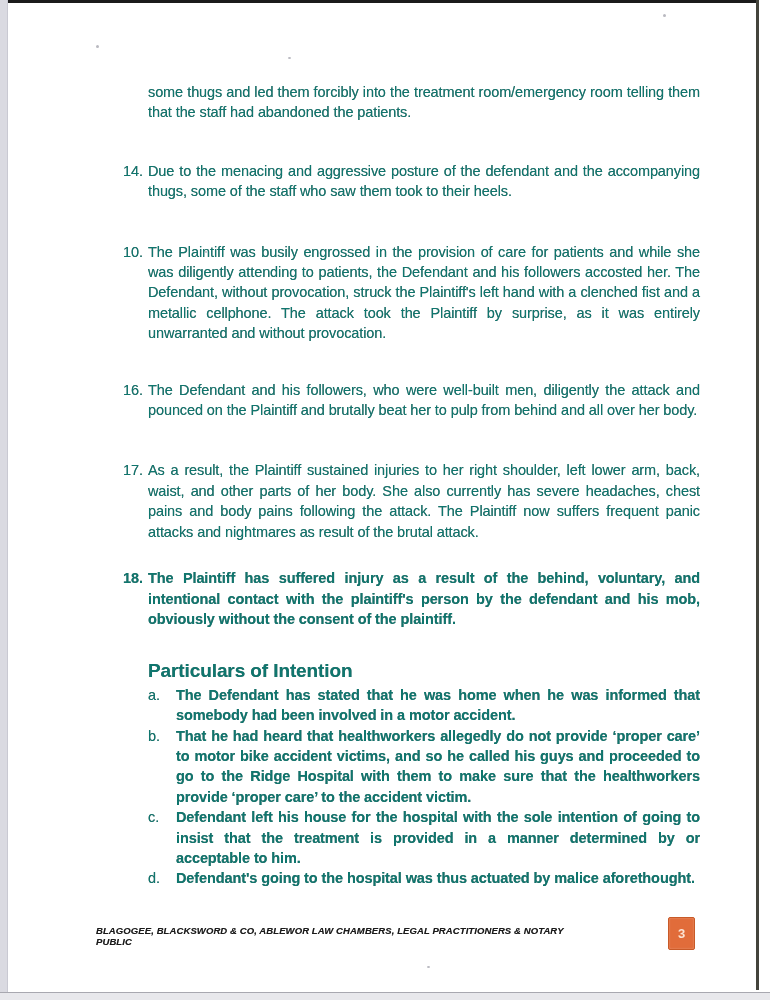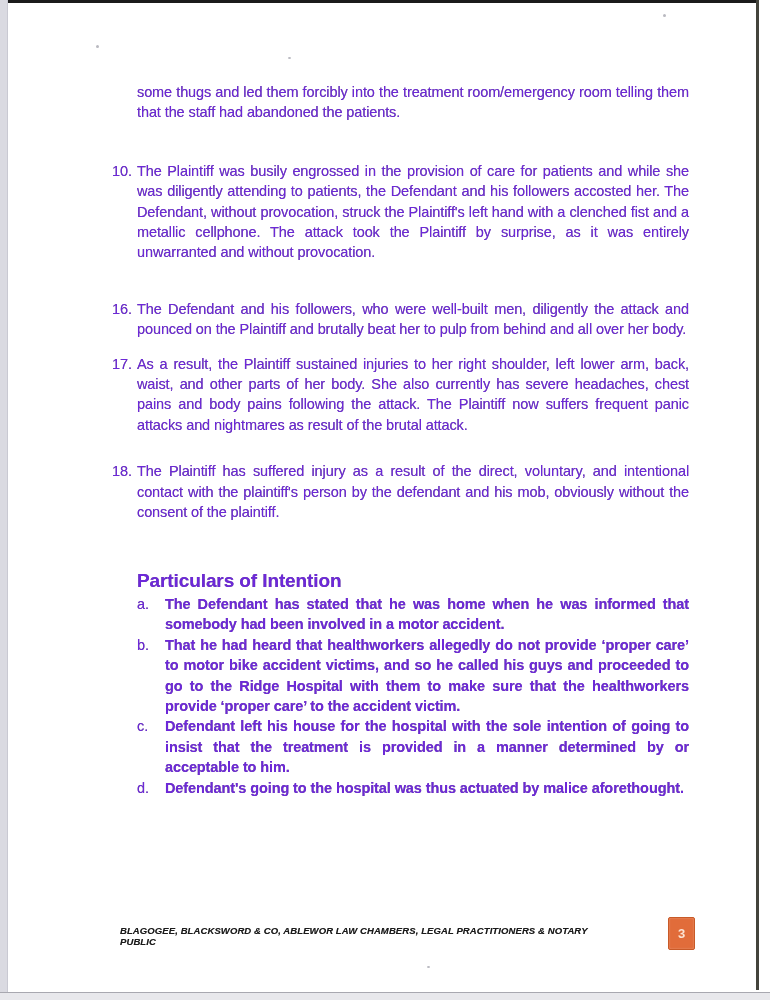--- a/index.html
+++ b/index.html
@@ -9,44 +9,44 @@
     font-family:"Liberation Sans","DejaVu Sans",sans-serif;
   }
   
   .edge-left{position:absolute;left:0;top:0;width:7px;height:992px;background:#dadae1;border-right:1px solid #c9c9d2;}
   .edge-top{position:absolute;left:8px;top:0;width:749px;height:3px;background:#1b1b1b;}
   .edge-right{position:absolute;left:756px;top:0;width:3px;height:990px;background:#44443c;}
   .edge-bottom{position:absolute;left:0;top:992px;width:770px;height:8px;background:#e8e8ec;border-top:1px solid #a8a8b0;}
   .speck{position:absolute;border-radius:50%;background:#b9b9c0;}
   
   .content{
-    position:absolute;left:112px;top:82px;width:577px;
-    font-size:14.5px;line-height:20.4px;color:#6d28d9;
+    position:absolute;left:123px;top:82px;width:577px;
+    font-size:14.5px;line-height:20.4px;color:#0f766e;
     text-shadow:0 0 .4px rgba(20,20,20,.55);
     letter-spacing:-.1px;
   }
   .para{display:flex;align-items:flex-start;}
   .para .num{width:25px;flex:0 0 25px;}
   .para .txt{flex:1;text-align:justify;}
   .cont-para{margin-left:25px;text-align:justify;margin-bottom:38px;}
   .mb14{margin-bottom:40px;}
   .mb15{margin-bottom:36px;}
-  .mb16{margin-bottom:14px;}
+  .mb16{margin-bottom:40px;}
   .mb17{margin-bottom:26px;}
-  .mb18{margin-bottom:48px;}
+  .mb18{margin-bottom:32px;font-weight:bold;}
   .particulars{margin-left:25px;}
   .particulars h3{
     font-size:19px;font-weight:bold;margin:0 0 3px 0;line-height:20.4px;
   }
   .p-item{display:flex;align-items:flex-start;}
   .p-item .letter{width:28px;flex:0 0 28px;}
   .p-item .txt{flex:1;text-align:justify;font-weight:bold;}
   
   .footer-firm{
-    position:absolute;left:120px;top:925px;width:480px;
+    position:absolute;left:96px;top:925px;width:480px;
     font-size:9.5px;font-weight:bold;font-style:italic;
     color:#1a1a1a;letter-spacing:.1px;
     text-shadow:0 0 .3px rgba(20,20,20,.5);
   }
   .page-badge{
     position:absolute;left:668px;top:917px;width:25px;height:31px;
     border:1px solid #c85a28;border-radius:2px;
     display:flex;align-items:center;justify-content:center;
     color:#fbe3d3;font-size:13px;font-weight:bold;
     box-shadow:inset 0 0 2px rgba(255,255,255,.35);
@@ -62,39 +62,43 @@
 <div class="speck" style="left:96px;top:45px;width:3px;height:3px;"></div>
 <div class="speck" style="left:288px;top:57px;width:3px;height:2px;"></div>
 <div class="speck" style="left:663px;top:14px;width:3px;height:3px;"></div>
 <div class="speck" style="left:205px;top:251px;width:2px;height:2px;"></div>
 <div class="speck" style="left:427px;top:966px;width:3px;height:2px;"></div>
 
 <div class="content">
 
   <div class="cont-para">some thugs and led them forcibly into the treatment room/emergency room telling them that the staff had abandoned the patients.</div>
 
+  <div class="para mb14">
+    <span class="num">14.</span>
+    <span class="txt">Due to the menacing and aggressive posture of the defendant and the accompanying thugs, some of the staff who saw them took to their heels.</span>
+  </div>
 
   <div class="para mb15">
     <span class="num">10.</span>
     <span class="txt">The Plaintiff was busily engrossed in the provision of care for patients and while she was diligently attending to patients, the Defendant and his followers accosted her. The Defendant, without provocation, struck the Plaintiff's left hand with a clenched fist and a metallic cellphone. The attack took the Plaintiff by surprise, as it was entirely unwarranted and without provocation.</span>
   </div>
 
   <div class="para mb16">
     <span class="num">16.</span>
     <span class="txt">The Defendant and his followers, who were well-built men, diligently the attack and pounced on the Plaintiff and brutally beat her to pulp from behind and all over her body.</span>
   </div>
 
   <div class="para mb17">
     <span class="num">17.</span>
     <span class="txt">As a result, the Plaintiff sustained injuries to her right shoulder, left lower arm, back, waist, and other parts of her body. She also currently has severe headaches, chest pains and body pains following the attack. The Plaintiff now suffers frequent panic attacks and nightmares as result of the brutal attack.</span>
   </div>
 
   <div class="para mb18">
     <span class="num">18.</span>
-    <span class="txt">The Plaintiff has suffered injury as a result of the direct, voluntary, and intentional contact with the plaintiff's person by the defendant and his mob, obviously without the consent of the plaintiff.</span>
+    <span class="txt">The Plaintiff has suffered injury as a result of the behind, voluntary, and intentional contact with the plaintiff's person by the defendant and his mob, obviously without the consent of the plaintiff.</span>
   </div>
 
   <div class="particulars">
     <h3>Particulars of Intention</h3>
 
     <div class="p-item">
       <span class="letter">a.</span>
       <span class="txt">The Defendant has stated that he was home when he was informed that somebody had been involved in a motor accident.</span>
     </div>
     <div class="p-item">

